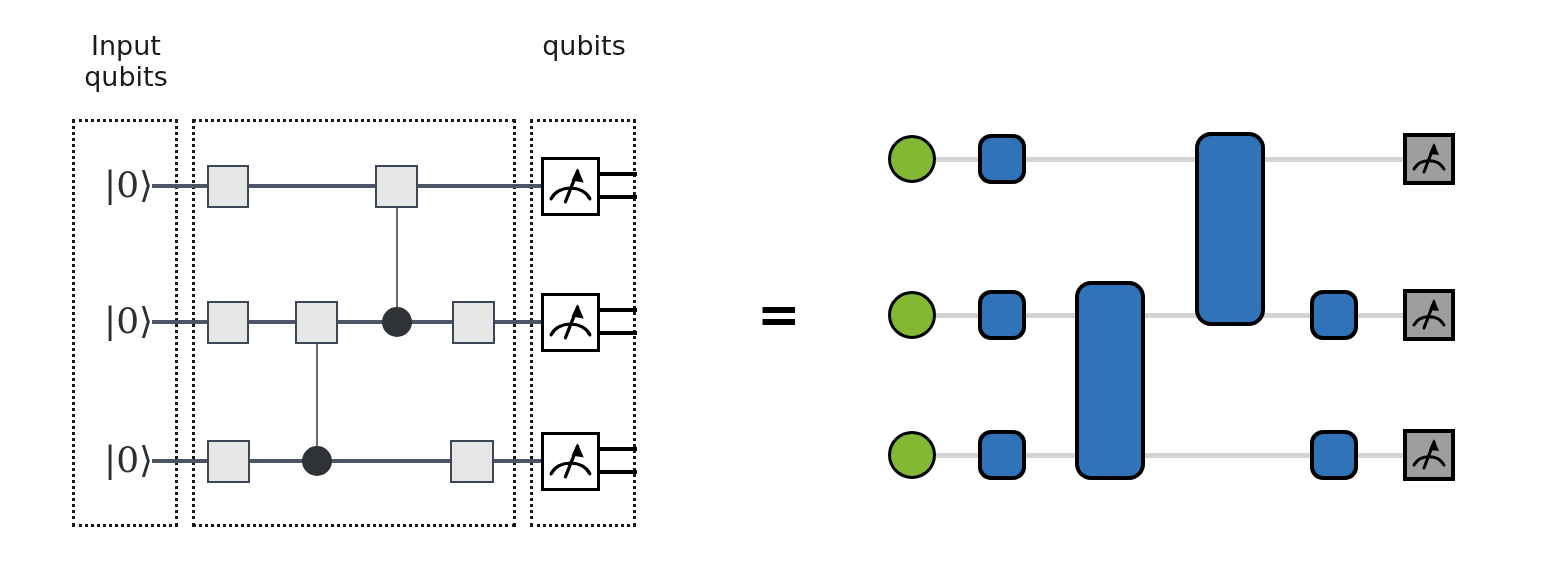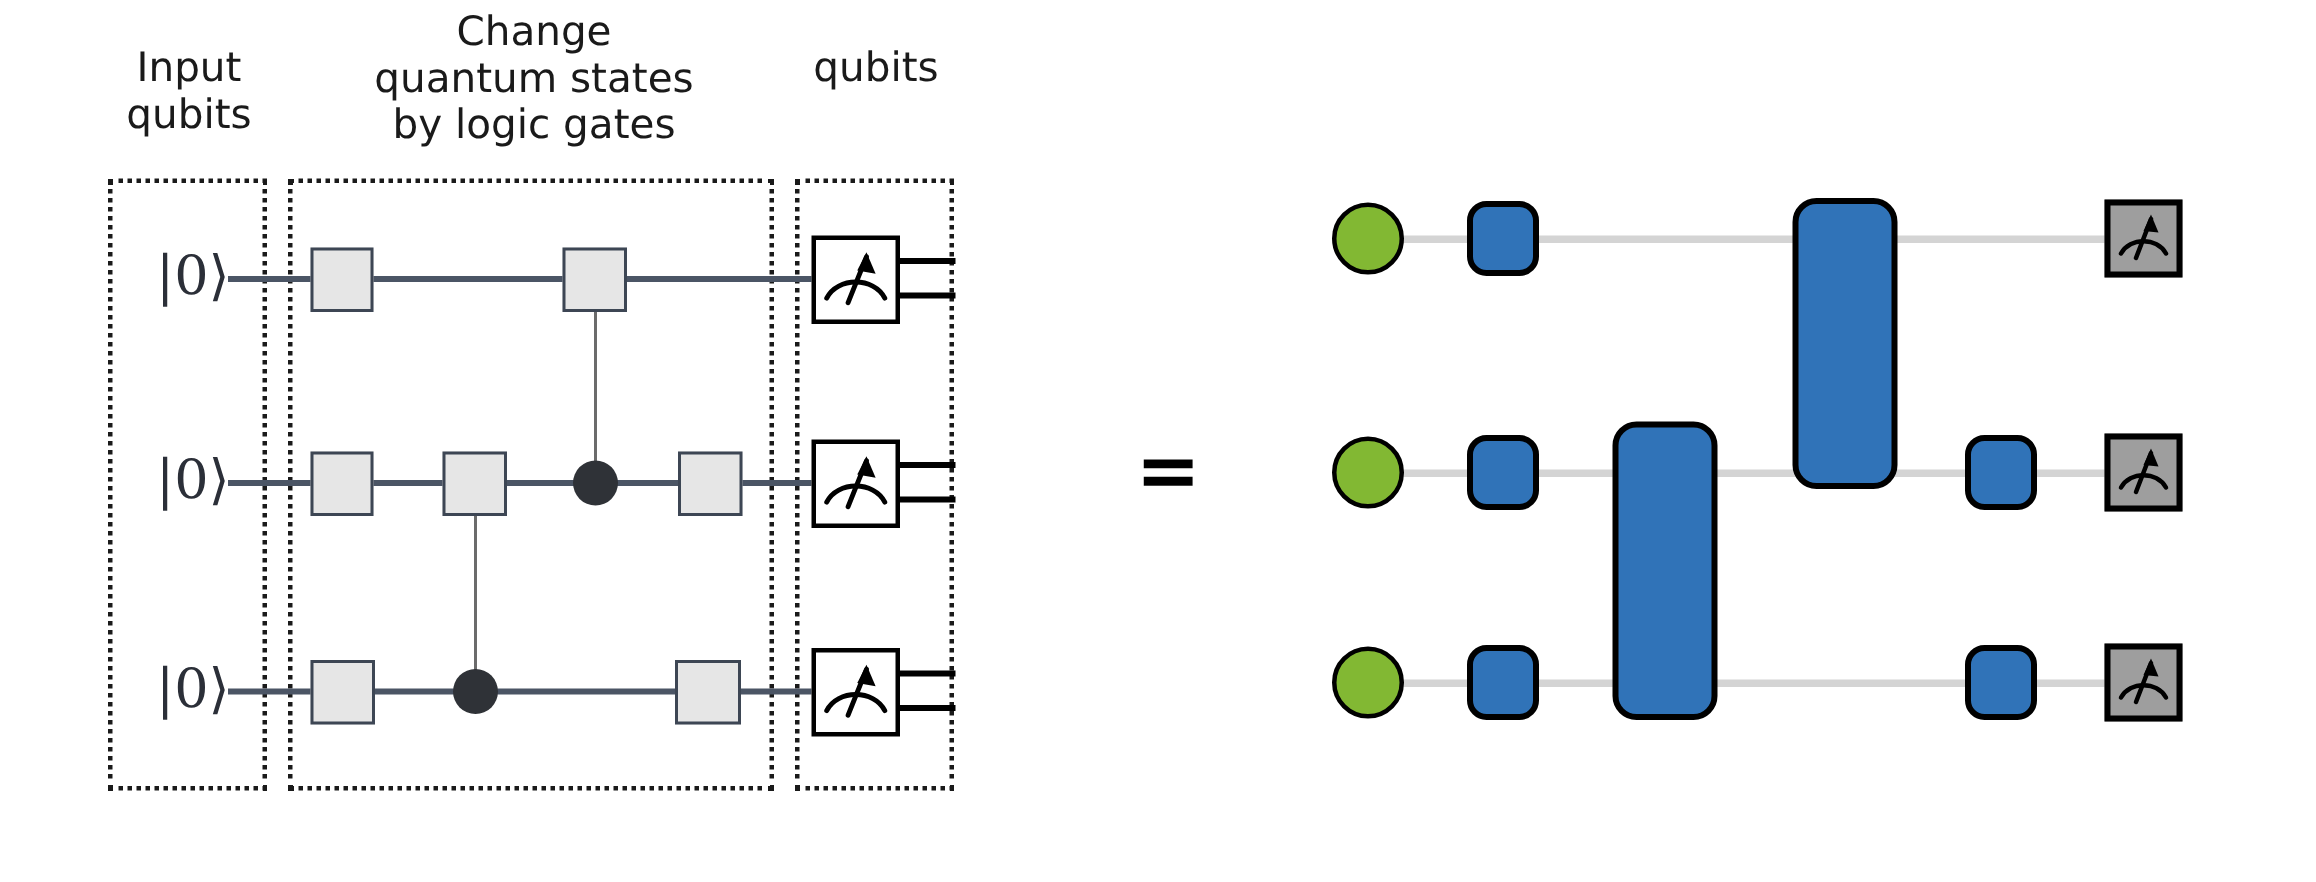--- a/index.html
+++ b/index.html
@@ -44,25 +44,20 @@
 </head>
 <body>
 
 <div class="stage">
 
   <div class="caption" style="left:70px;top:30px;width:112px;">
     <div>Input</div>
     <div>qubits</div>
   </div>
 
-  <div class="caption" style="left:236px;top:6px;width:240px;">
-    <div>Change</div>
-    <div>quantum states</div>
-    <div>by logic gates</div>
-  </div>
 
   <div class="caption" style="left:524px;top:30px;width:120px;">
     <div>qubits</div>
   </div>
 
   <div class="group-box" style="left:72px;top:119px;width:106px;height:408px;"></div>
   <div class="group-box" style="left:192px;top:119px;width:324px;height:408px;"></div>
   <div class="group-box" style="left:530px;top:119px;width:106px;height:408px;"></div>
 
   <div class="ket" style="left:104px;top:167px;">|0⟩</div>

